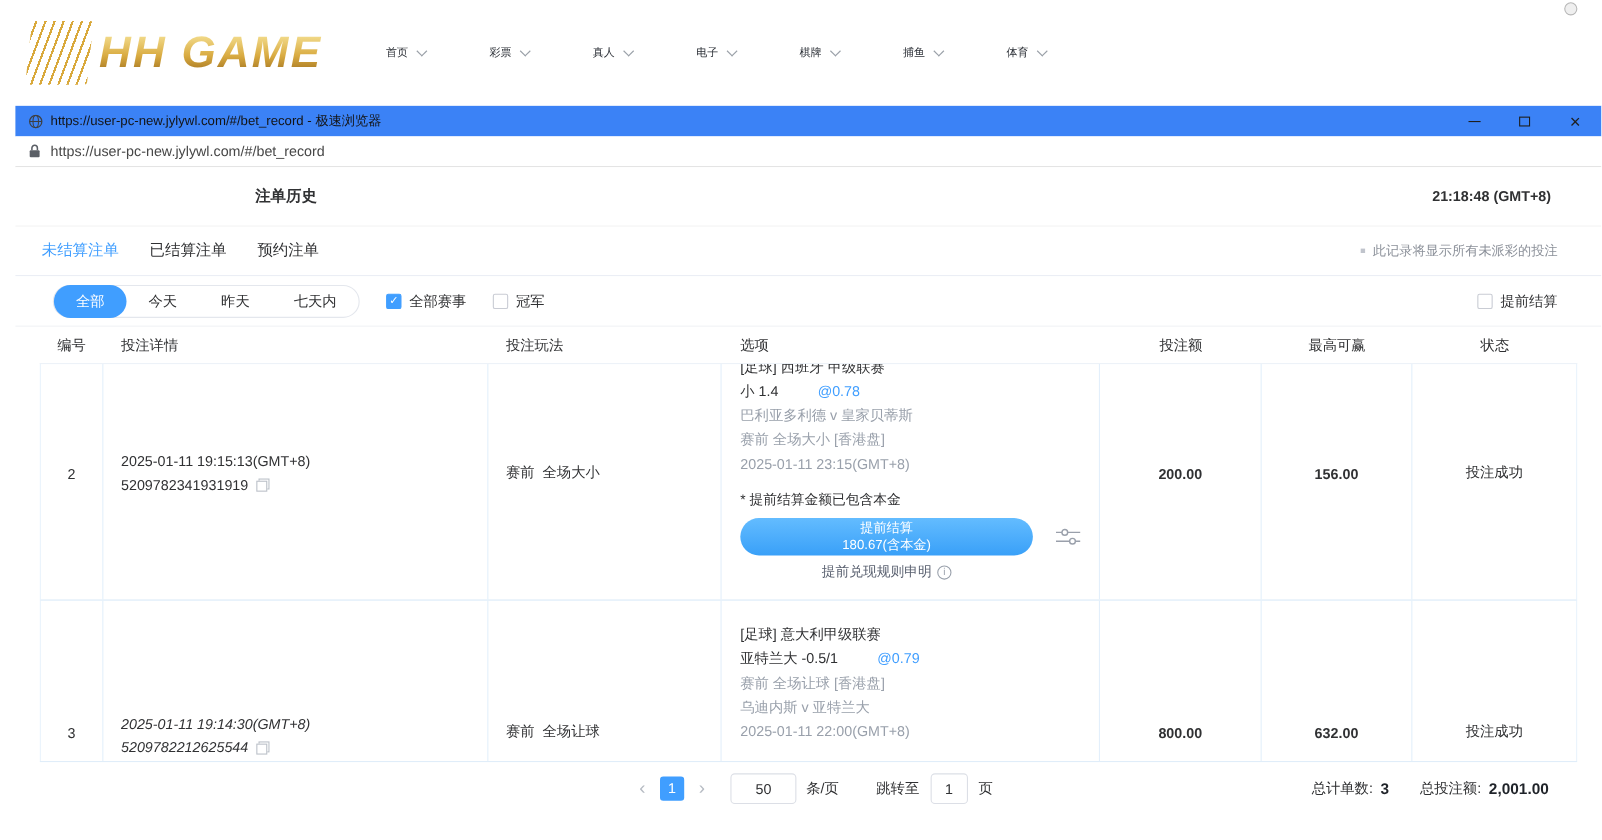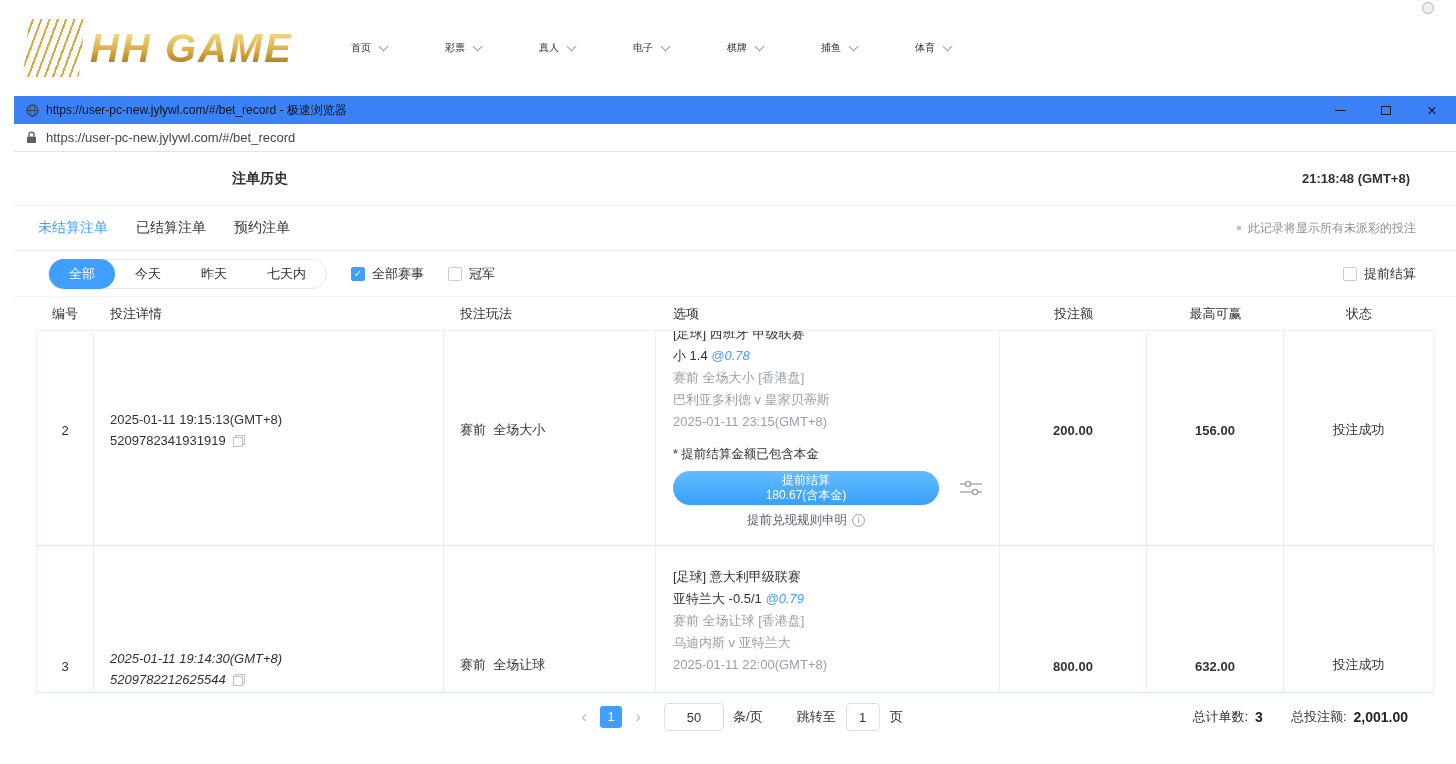--- a/index.html
+++ b/index.html
@@ -89,21 +89,21 @@
   .icon-copy { position:relative; width:12px; height:12px; display:inline-block; flex:none; cursor:pointer; }
   .icon-copy::before { content:""; position:absolute; right:0; top:0; width:8px; height:8px; border:1px solid #bcc1c9; }
   .icon-copy::after { content:""; position:absolute; left:0; bottom:0; width:8px; height:8px; border:1px solid #bcc1c9; background:#fff; }
 
   .play-text { white-space:pre; }
   .opt { padding-top:8px; padding-bottom:14px; }
   .row-b .opt { padding-top:20px; }
   .opt-line { line-height:22px; font-size:13px; white-space:nowrap; }
   .l-dark { color:#303133; }
   .l-gray { color:#99a0ab; }
-  .odds { color:#409eff; margin-left:0;font-style:italic; }
+  .odds { color:#409eff; margin-left:32px; }
 
   .cash-note { margin-top:12px; font-size:12.5px; color:#303133; line-height:18px; }
   .cash-row { display:flex; align-items:center; margin-top:8px; }
   .cash-btn { width:266px; height:34px; border-radius:17px; border:none;
     background:linear-gradient(180deg,#63bcff,#39a0f8); color:#fff; display:flex; flex-direction:column;
     align-items:center; justify-content:center; line-height:1.25; font-size:12px; cursor:pointer; }
   .slider-icon { margin-left:20px; display:flex; cursor:pointer; }
   .rule-line { width:266px; margin-top:7px; display:flex; align-items:center; justify-content:center; gap:5px;
     color:#5a6170; font-size:12.5px; cursor:pointer; }
   .info-icon { width:13px; height:13px; border:1px solid #99a0ab; border-radius:50%; font-size:9px; line-height:11px;
@@ -266,22 +266,22 @@
             <div class="c-play cell-mid">
               <span class="play-text">赛前  全场大小</span>
             </div>
             <div class="c-opt">
               <div class="opt">
                 <div class="opt-line l-dark">[足球] 西班牙 甲级联赛</div>
                 <div class="opt-line l-dark">
                   <span>小 1.4</span>
                   <span class="odds">@0.78</span>
                 </div>
+                <div class="opt-line l-gray">巴利亚多利德 v 皇家贝蒂斯</div>
                 <div class="opt-line l-gray">赛前 全场大小 [香港盘]</div>
-                <div class="opt-line l-gray">巴利亚多利德 v 皇家贝蒂斯</div>
                 <div class="opt-line l-gray">2025-01-11 23:15(GMT+8)</div>
                 <div class="cash-note">* 提前结算金额已包含本金</div>
                 <div class="cash-row">
                   <button class="cash-btn">
                     <span>提前结算</span>
                     <span>180.67(含本金)</span>
                   </button>
                   <span class="slider-icon">
                     <svg width="24" height="18" viewBox="0 0 24 18">
                         <line x1="1" y1="5" x2="23" y2="5" stroke="#9aa0ab" stroke-width="1.3"></line>

